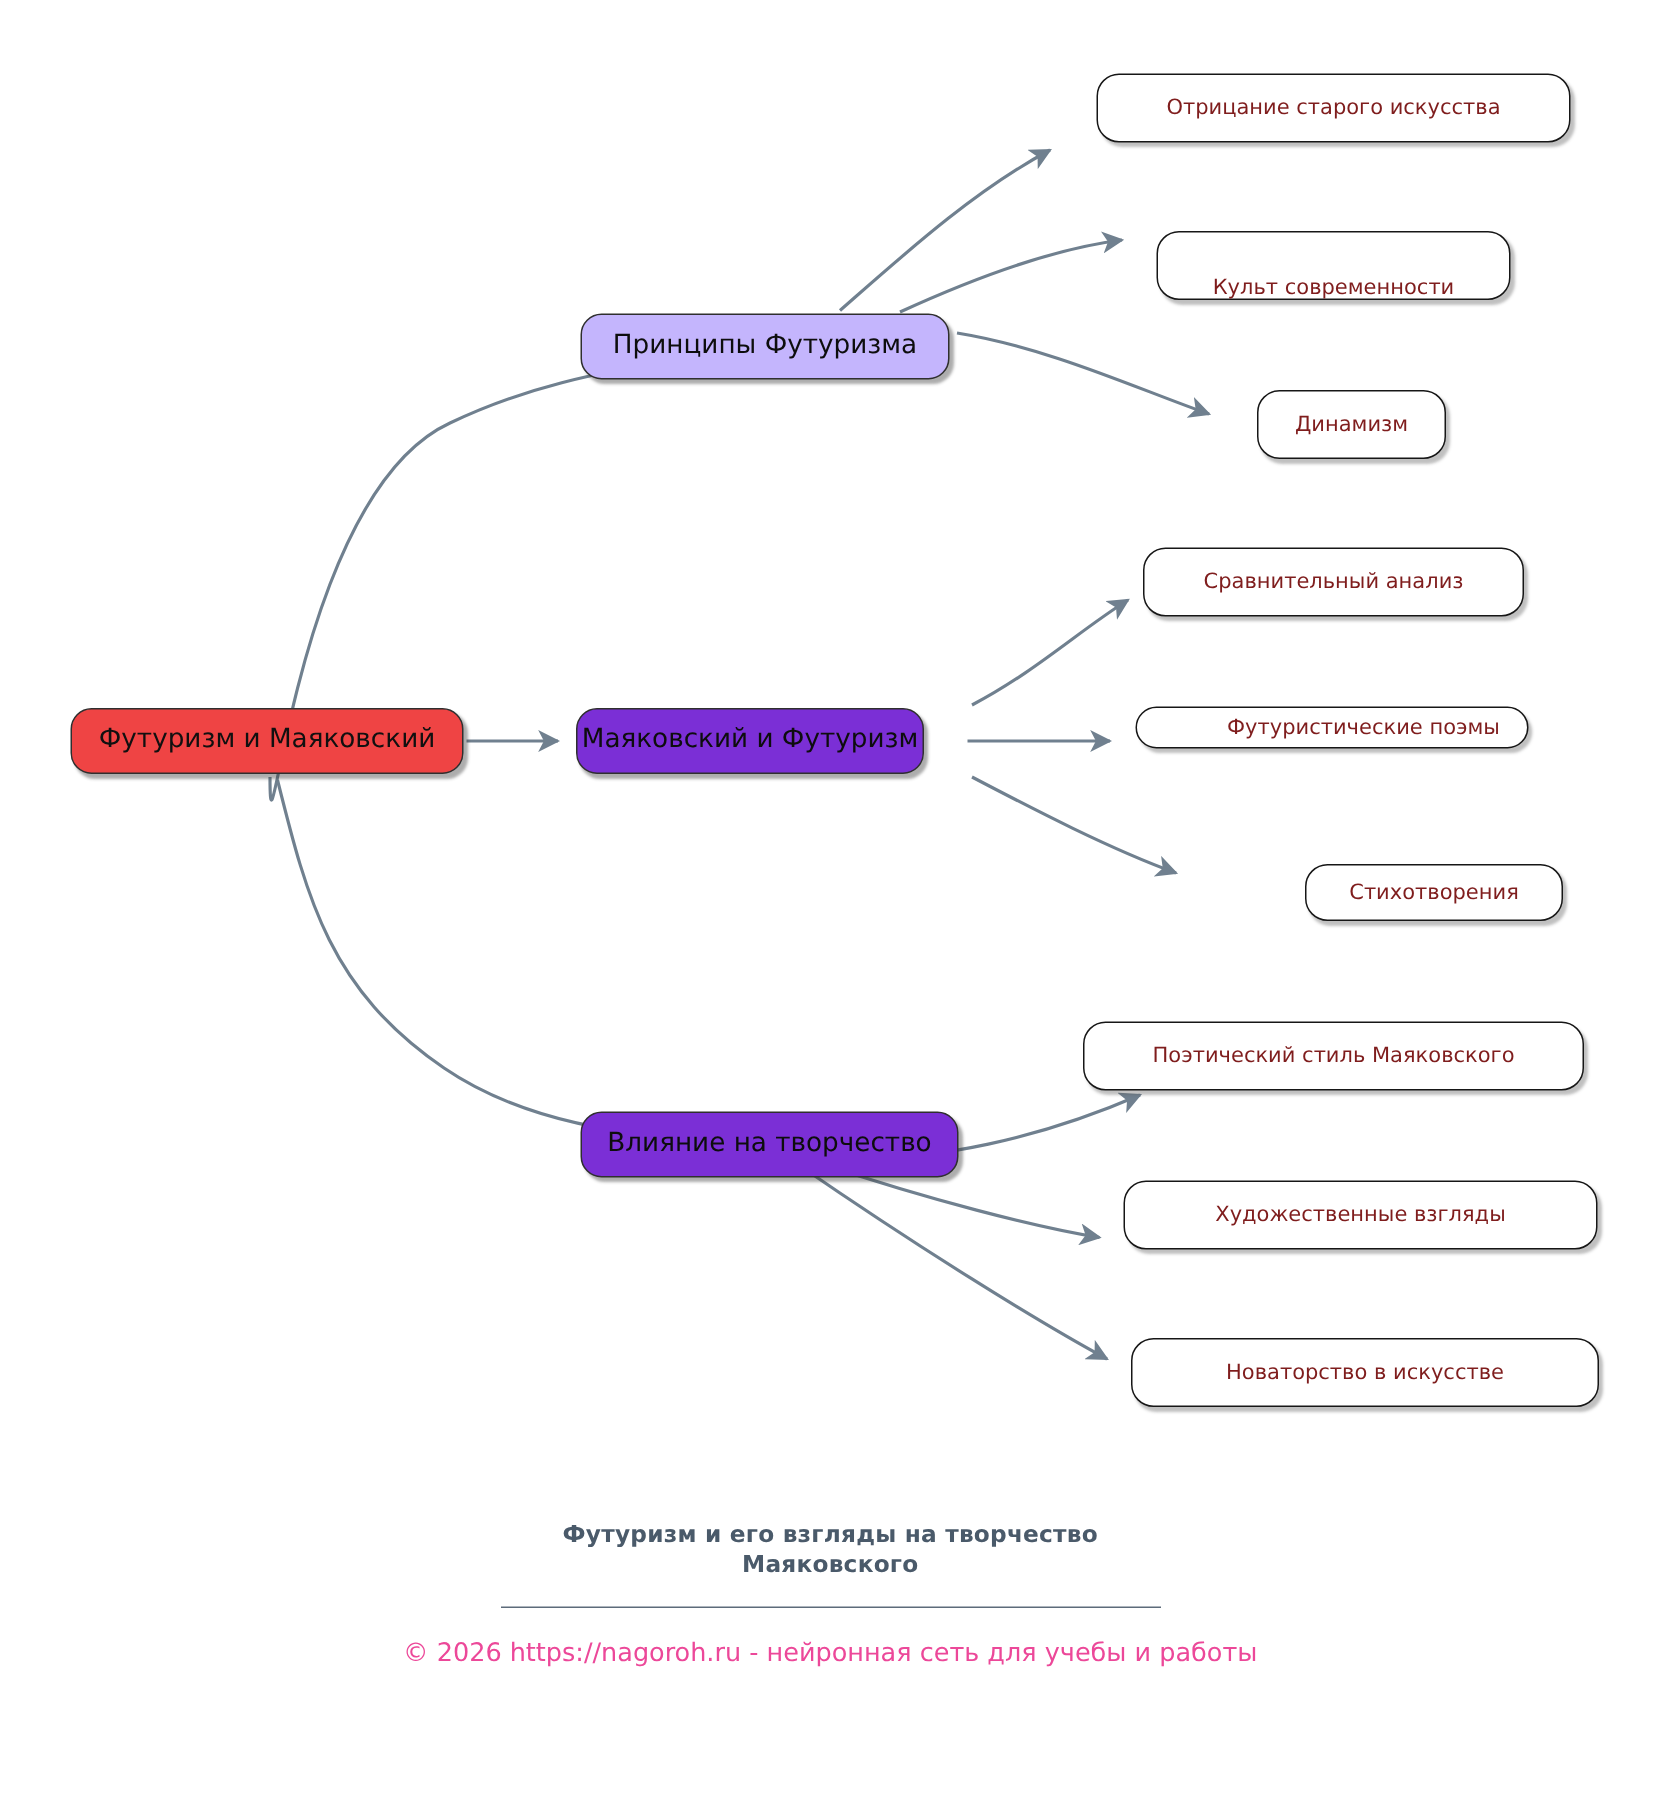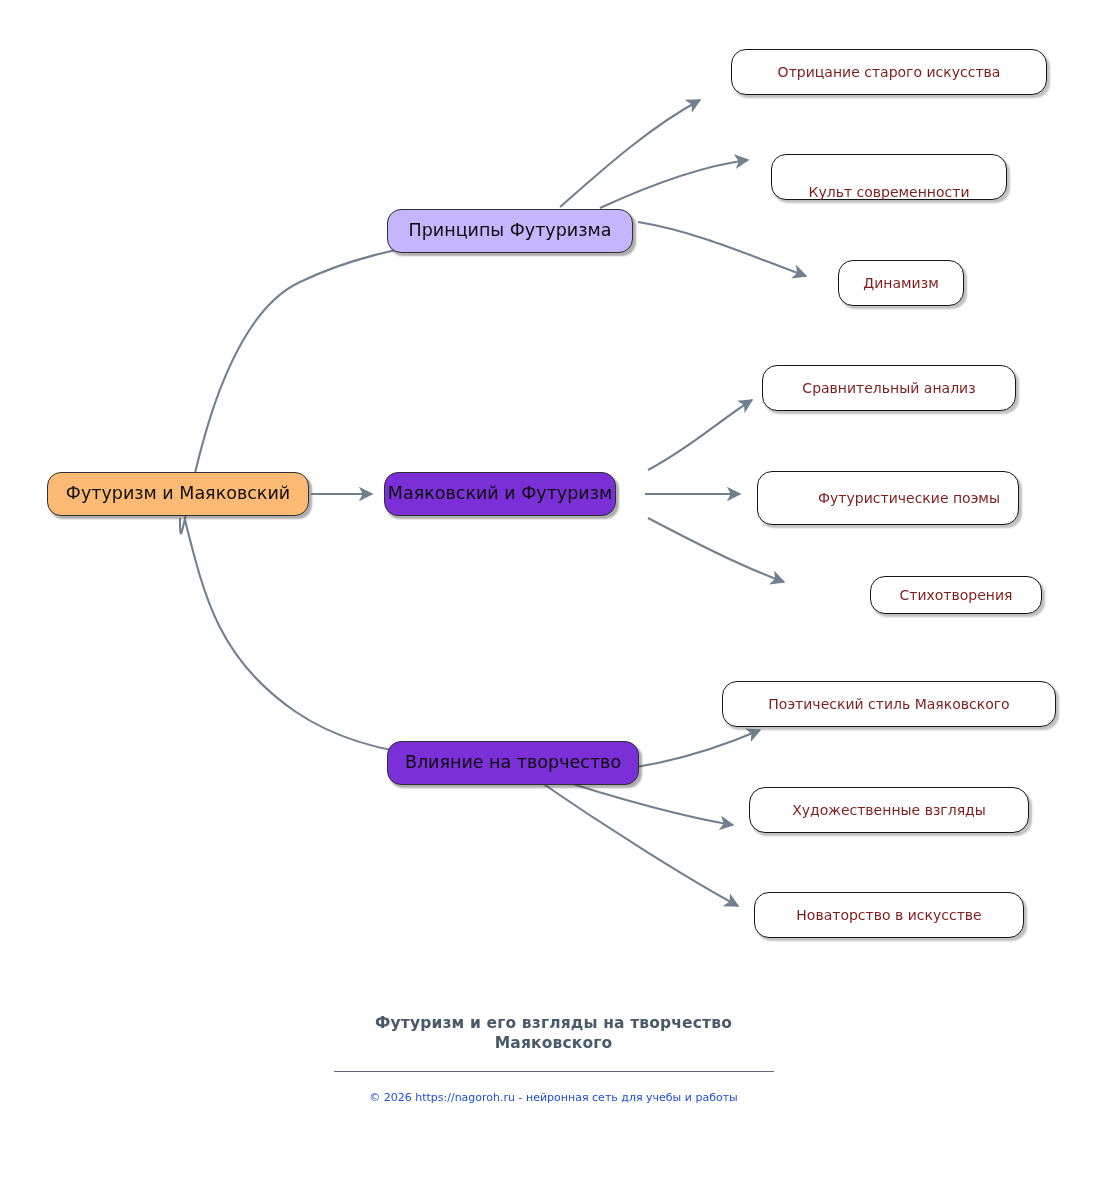--- a/index.html
+++ b/index.html
@@ -42,21 +42,21 @@
     line-height: 1;
   }
 
   .node-label {
     display: block;
     line-height: 1;
   }
 
   
   .node.root {
-    background: #fdba74;
+    background: #ef4444;
     border: 1.6px solid #2f2f2f;
     color: #101010;
     font-size: 17.5px;
     box-shadow: 2.5px 3px 2px rgba(60,60,60,0.42);
   }
 
   
   .node.branch {
     background: #c4b5fd;
     border: 1.6px solid #2f2f2f;
@@ -96,22 +96,22 @@
   }
   #footer-rule {
     width: 440px;
     height: 0;
     margin: 17px auto 0 auto;
     border-top: 1.5px solid #5d6b7a;
   }
   #footer-copy {
     margin-top: 19px;
     font-family: "DejaVu Sans", sans-serif;
-    font-size: 11px;
-    color: #1d4ed8;
+    font-size: 17px;
+    color: #ec4899;
     line-height: 1.3;
   }
 </style>
 </head>
 <body>
 
 <div id="canvas">
 
   <svg id="edges" viewBox="0 0 1107 1195" width="1107" height="1195" xmlns="http://www.w3.org/2000/svg">
     <defs>
@@ -157,37 +157,37 @@
   <div class="node leaf" style="left:826px; top:260px; width:126px; height:46px;margin-left:12px;">
     <span class="node-label">Динамизм</span>
   </div>
 
   <div class="node branch violet" style="left:384px; top:472px; width:232px; height:44px;">
     <span class="node-label">Маяковский и Футуризм</span>
   </div>
   <div class="node leaf" style="left:762px; top:365px; width:254px; height:46px;">
     <span class="node-label">Сравнительный анализ</span>
   </div>
-  <div class="node leaf" style="left:757px; top:471px; width:262px; height:54px;padding-left:42px;">
+  <div class="node leaf" style="left:757px; top:471px; width:262px; height:28px;padding-left:42px;">
     <span class="node-label">Футуристические поэмы</span>
   </div>
   <div class="node leaf" style="left:850px; top:576px; width:172px; height:38px;margin-left:20px;">
     <span class="node-label">Стихотворения</span>
   </div>
 
   <div class="node branch violet" style="left:387px; top:741px; width:252px; height:44px;">
     <span class="node-label">Влияние на творчество</span>
   </div>
   <div class="node leaf" style="left:722px; top:681px; width:334px; height:46px;">
     <span class="node-label">Поэтический стиль Маяковского</span>
   </div>
-  <div class="node leaf" style="left:749px; top:787px; width:280px; height:46px;border-radius:16px;">
+  <div class="node leaf" style="left:749px; top:787px; width:316px; height:46px;">
     <span class="node-label">Художественные взгляды</span>
   </div>
-  <div class="node leaf" style="left:754px; top:892px; width:270px; height:46px;">
+  <div class="node leaf" style="left:754px; top:892px; width:312px; height:46px;">
     <span class="node-label">Новаторство в искусстве</span>
   </div>
 
   <div id="footer">
     <div id="footer-title">
       <span>Футуризм и его взгляды на творчество</span><br>
       <span>Маяковского</span>
     </div>
     <div id="footer-rule"></div>
     <div id="footer-copy">© 2026 https://nagoroh.ru - нейронная сеть для учебы и работы</div>

